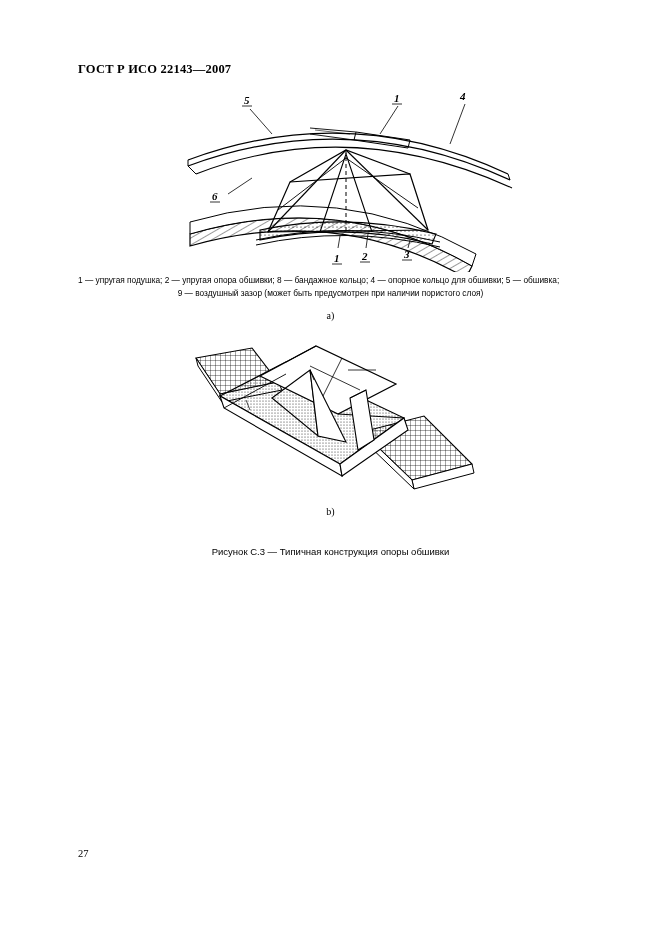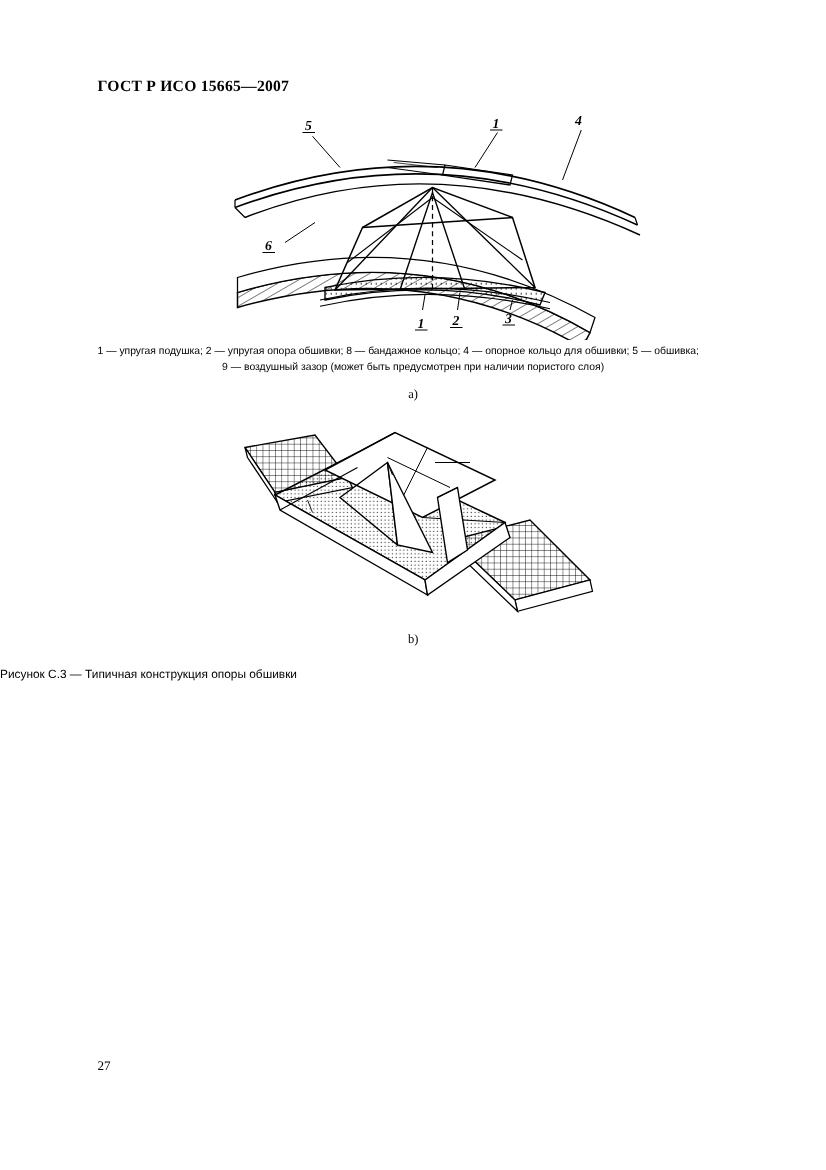--- a/index.html
+++ b/index.html
@@ -80,43 +80,43 @@
     left: 0;
     top: 506px;
     width: 661px;
     text-align: center;
     font-size: 10px;
     font-family: "Liberation Serif", serif;
   }
   .figure-caption {
     position: absolute;
     left: 0;
-    top: 534px;
-    width: 661px;
-    text-align: left;
+    top: 546px;
+    width: 661px;
+    text-align: center;
     font-size: 9.5px;
     font-family: "Liberation Sans", sans-serif;
   }
   .page-number {
     position: absolute;
     left: 78px;
     top: 848px;
     font-size: 10.5px;
     font-family: "Liberation Serif", serif;
   }
   svg text {
     font-family: "Liberation Serif", serif;
   }
 </style>
 </head>
 <body>
 
 <div class="page">
 
-  <div class="header-title">ГОСТ Р ИСО 15665—2007</div>
+  <div class="header-title">ГОСТ Р ИСО 22143—2007</div>
 
   <div class="fig-a">
     <svg width="400" height="190" viewBox="0 0 400 190" xmlns="http://www.w3.org/2000/svg">
       <defs>
         <pattern id="hatchA" width="6" height="6" patternUnits="userSpaceOnUse" patternTransform="rotate(60)">
           <line x1="0" y1="0" x2="0" y2="6" stroke="#000" stroke-width="0.8"></line>
         </pattern>
         <pattern id="dots" width="4" height="4" patternUnits="userSpaceOnUse">
           <circle cx="1" cy="1" r="0.6" fill="#000"></circle>
         </pattern>

